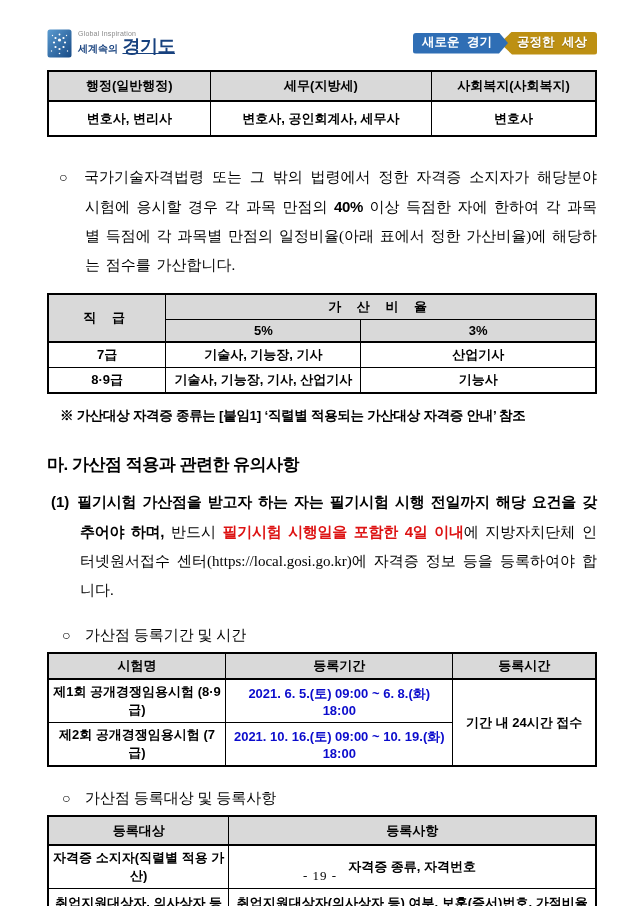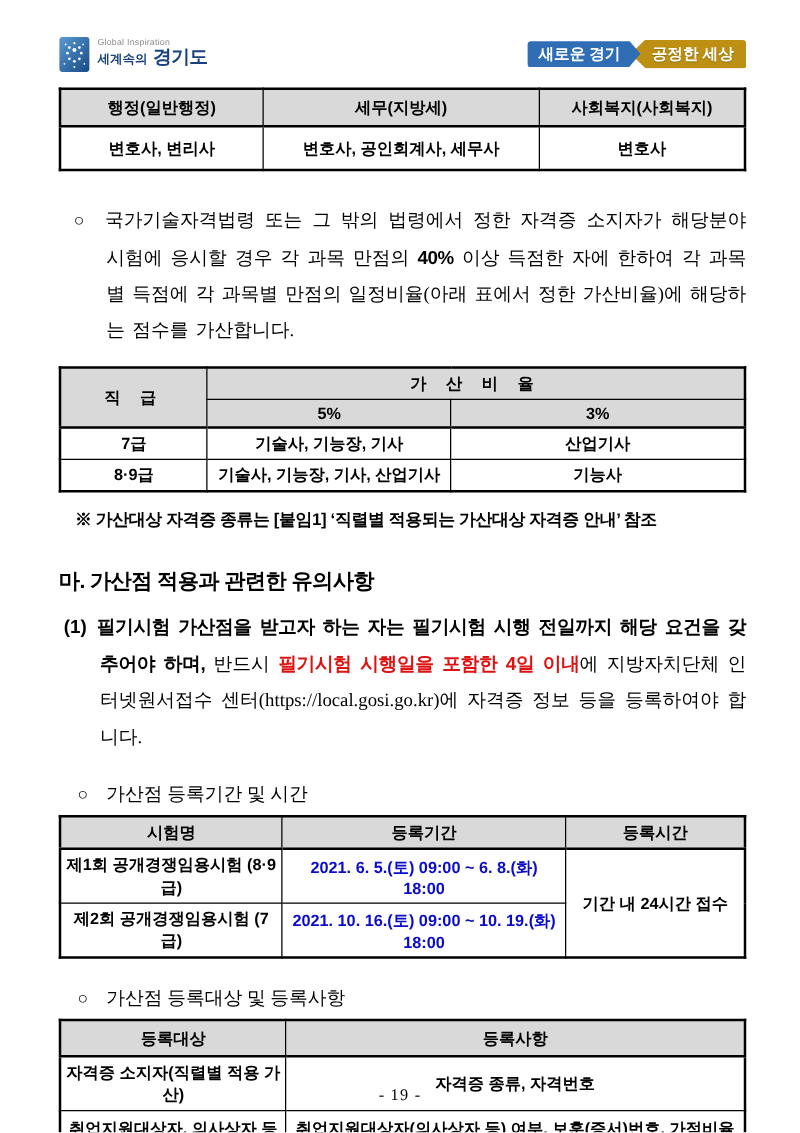--- a/index.html
+++ b/index.html
@@ -15,23 +15,23 @@
     overflow:hidden;
   }
 
   
   .hdr { display:flex; justify-content:space-between; align-items:center; height:34px; margin-bottom:10px; }
   .logo { display:flex; align-items:center; gap:6px; }
   .logo-text { line-height:1.05; }
   .logo-top { font-family:"Liberation Sans",sans-serif; font-size:7px; color:#8a8a8a; letter-spacing:.2px; }
   .logo-bottom { font-family:"Liberation Sans",sans-serif; font-weight:bold; color:#17417e; }
   .logo-sub { font-size:10px; }
-  .logo-main { font-size:15px; letter-spacing:-.5px; }
+  .logo-main { font-size:18px; letter-spacing:-.5px;text-decoration:underline; }
   .badges { display:flex; align-items:center; }
-  .badge { font-family:Liberation Serif, serif; font-weight:bold; font-size:12.5px; color:#fff; height:21px; line-height:21px; white-space:nowrap; }
+  .badge { font-family:Liberation Mono, monospace; font-weight:bold; font-size:12.5px; color:#fff; height:21px; line-height:21px; white-space:nowrap; }
   .badge-blue {
     background:#2f6eb5; padding:0 16px 0 9px; z-index:2; position:relative;
     clip-path:polygon(0 0, calc(100% - 9px) 0, 100% 50%, calc(100% - 9px) 100%, 0 100%);
     border-radius:3px 0 0 3px;
   }
   .badge-gold {
     background:#bd9013; padding:0 10px 0 17px; margin-left:-8px; height:23px; line-height:23px;
     clip-path:polygon(0 50%, 12px 0, 100% 0, 100% 100%, 12px 100%);
     border-radius:0 3px 3px 0;
     text-shadow:0 1px 1px rgba(105,80,0,.55);

